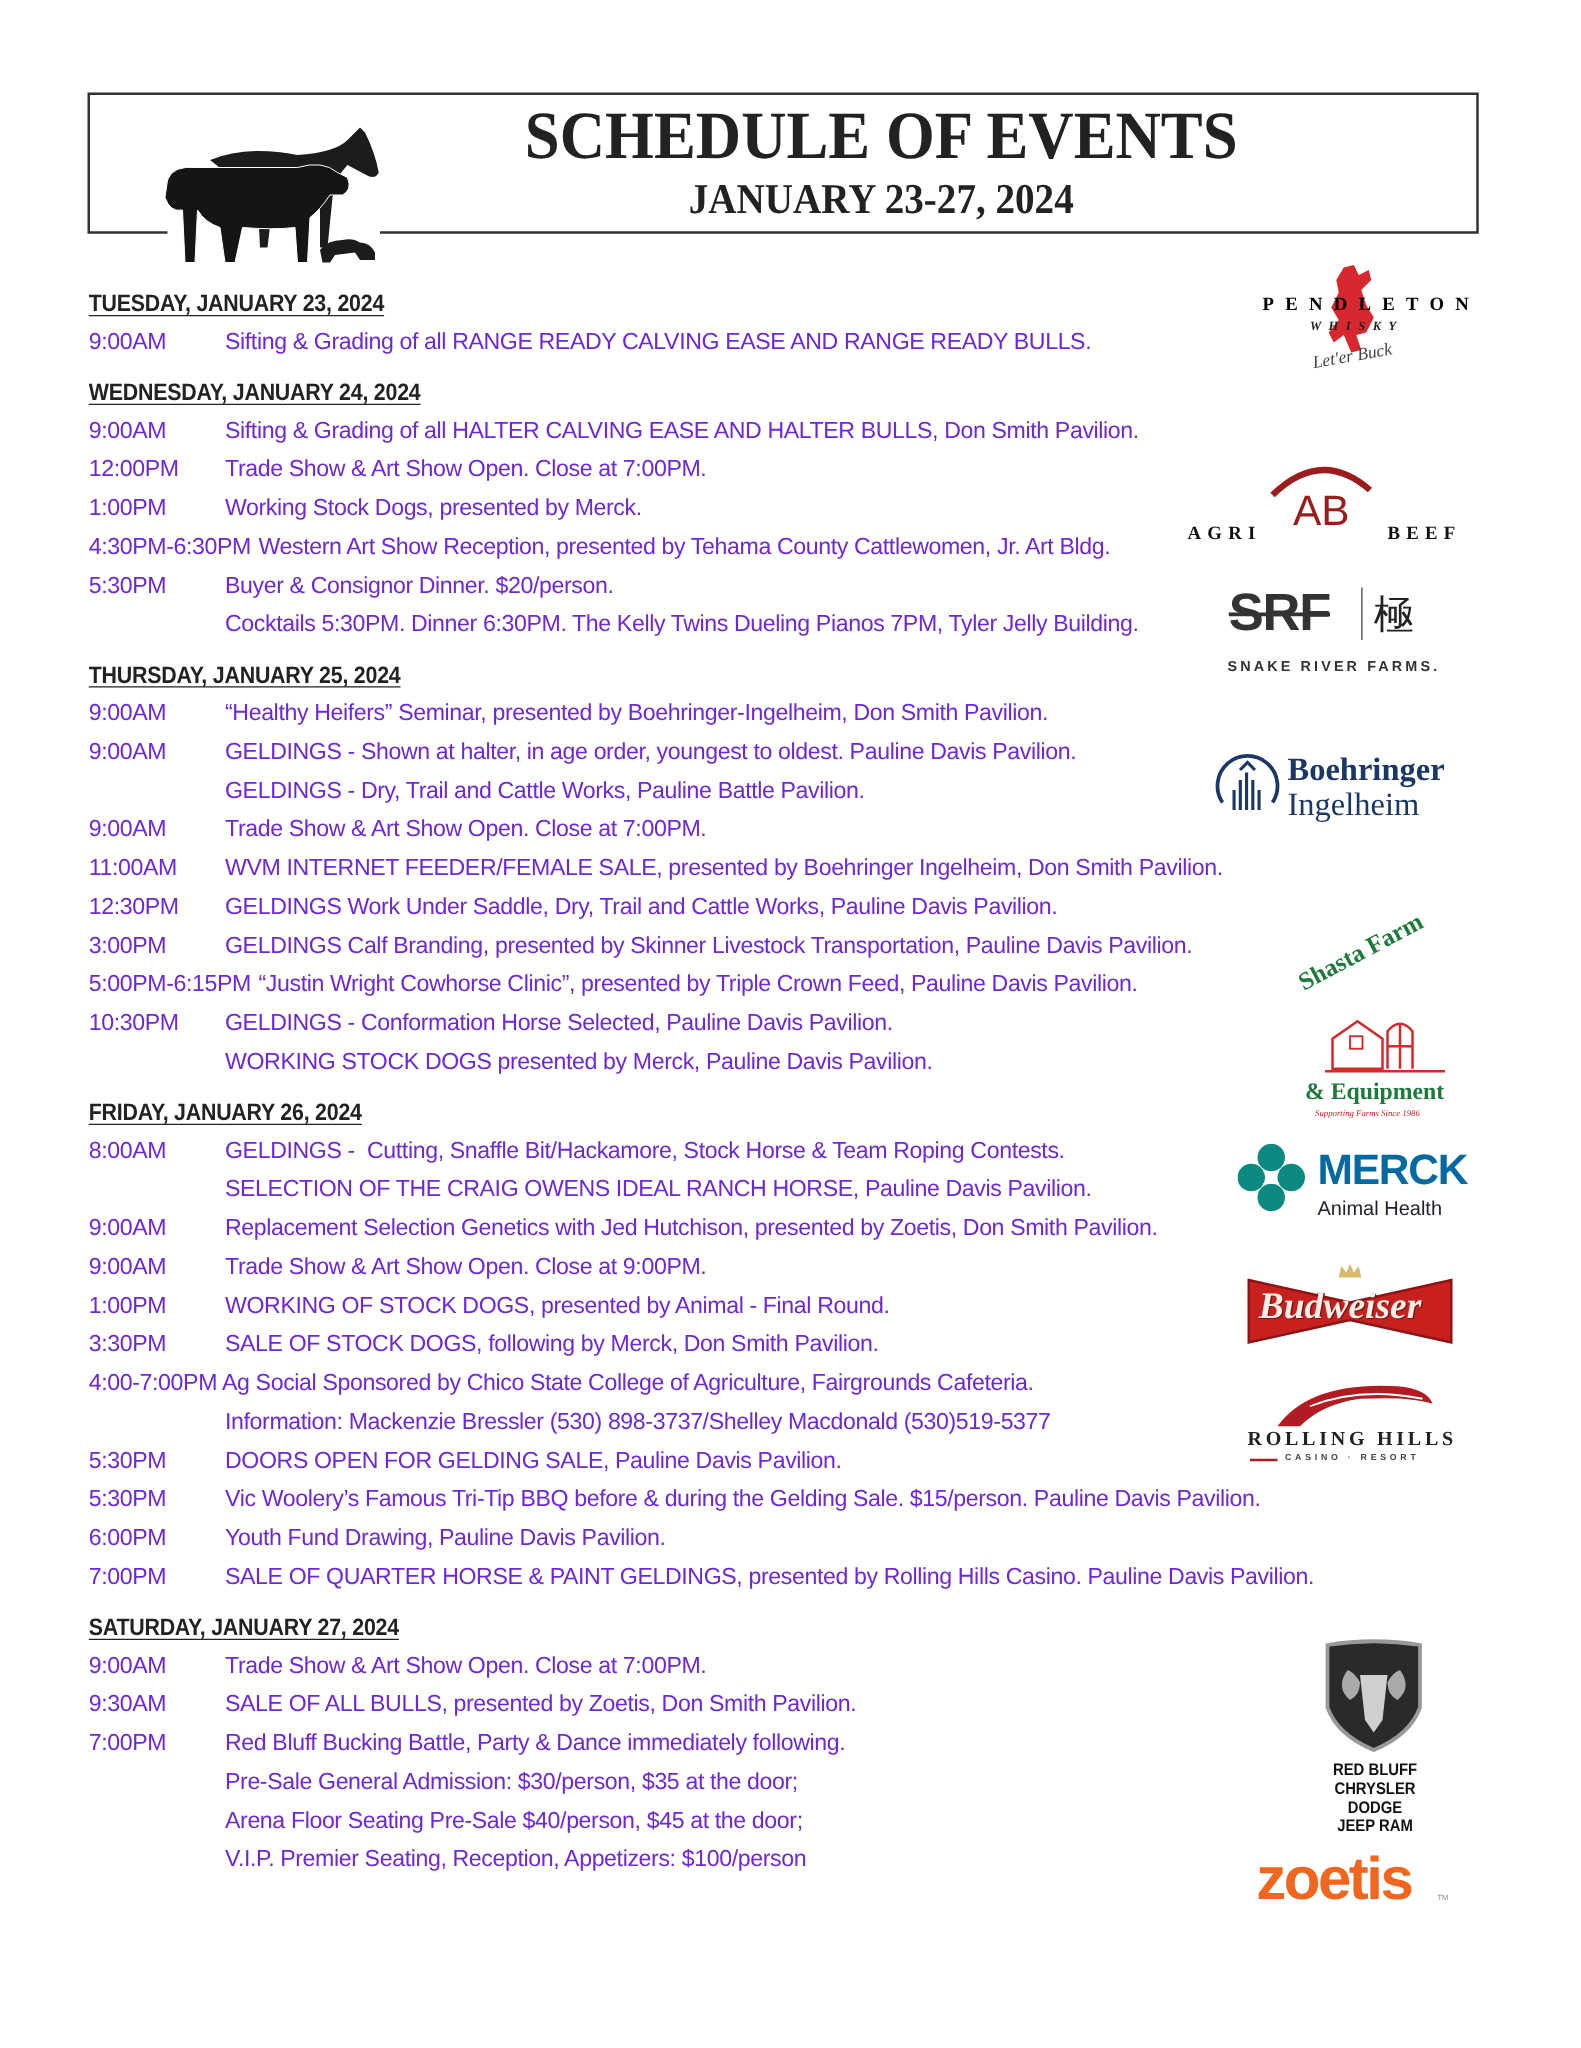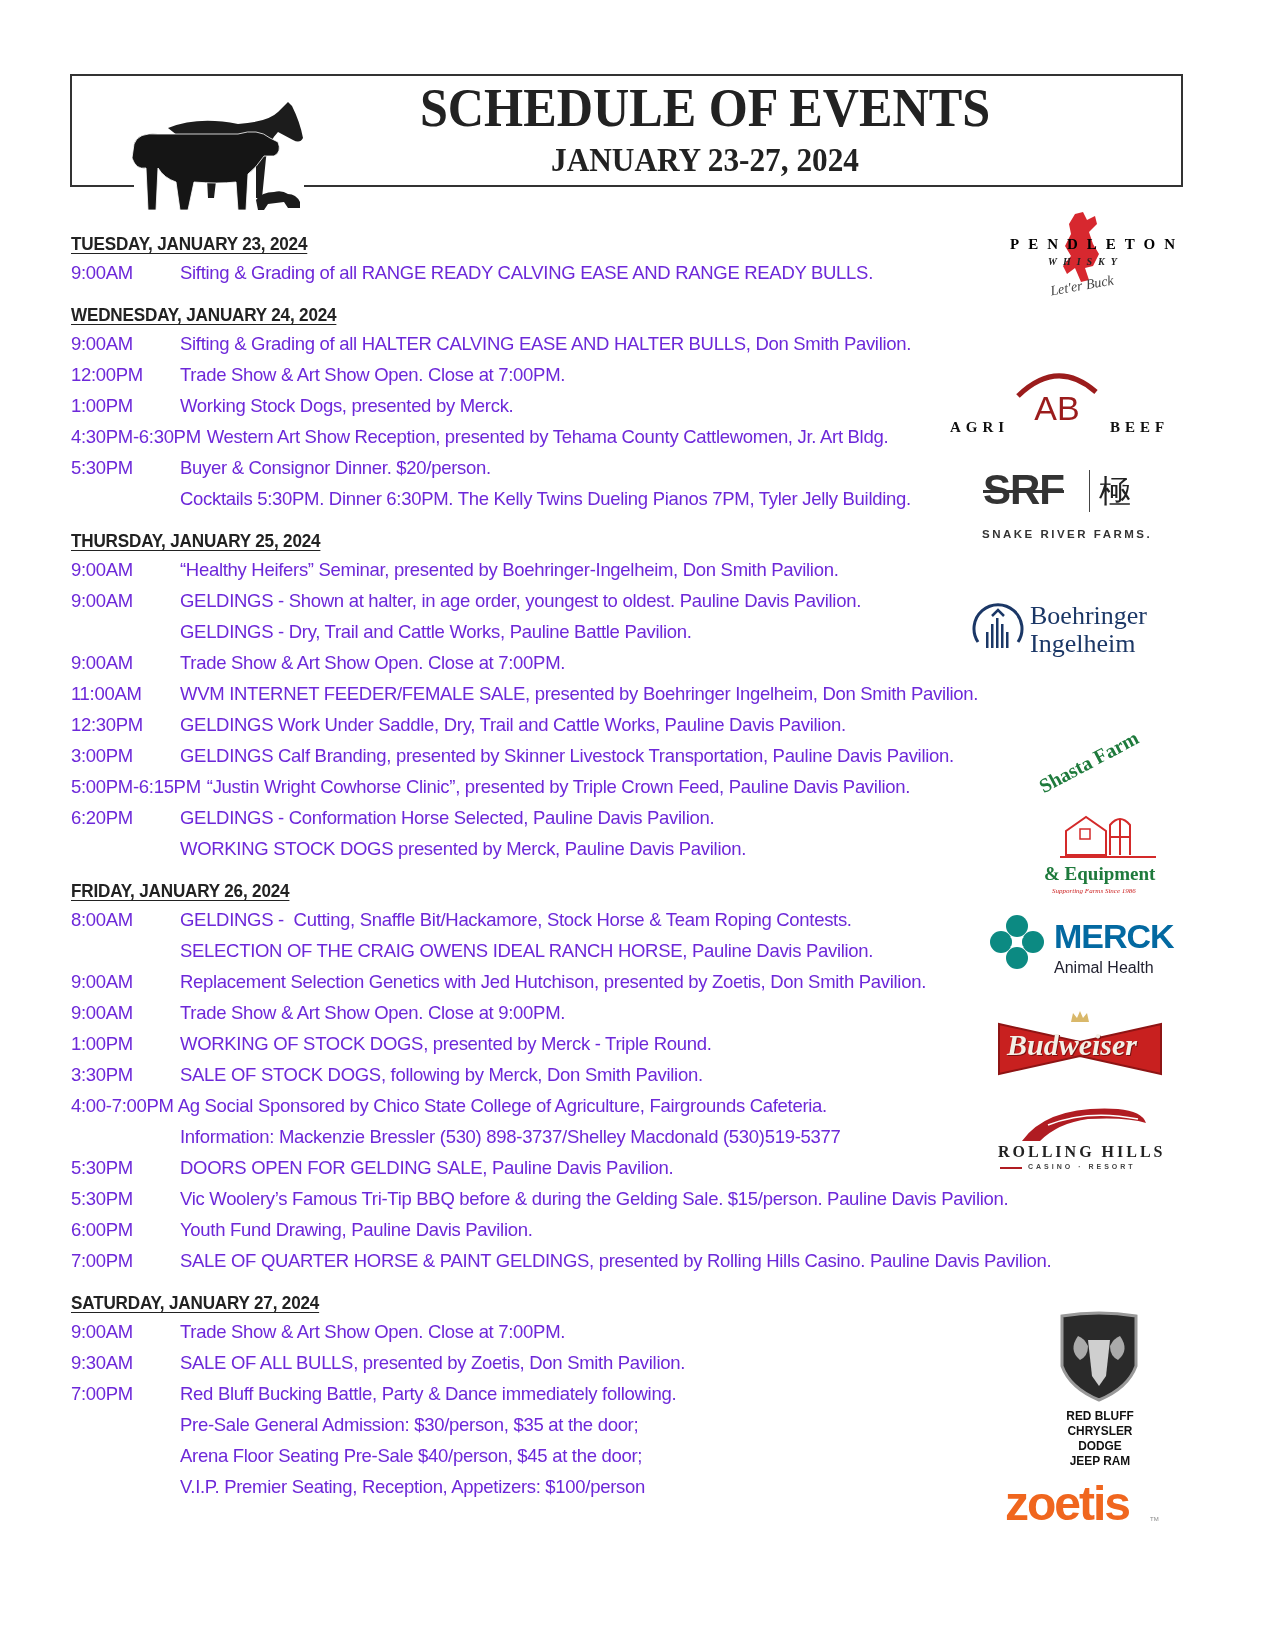--- a/index.html
+++ b/index.html
@@ -138,21 +138,21 @@
       </div>
     <div class="row">
         <span class="time">3:00PM</span>
         <span class="desc">GELDINGS Calf Branding, presented by Skinner Livestock Transportation, Pauline Davis Pavilion.</span>
       </div>
     <div class="row">
         <span class="time wide">5:00PM-6:15PM</span>
         <span class="desc">“Justin Wright Cowhorse Clinic”, presented by Triple Crown Feed, Pauline Davis Pavilion.</span>
       </div>
     <div class="row">
-        <span class="time">6:20PM</span>
+        <span class="time">10:30PM</span>
         <span class="desc">GELDINGS - Conformation Horse Selected, Pauline Davis Pavilion.</span>
       </div>
     <div class="row cont">
         <span class="time"></span>
         <span class="desc">WORKING STOCK DOGS presented by Merck, Pauline Davis Pavilion.</span>
       </div>
   </div>
 
   <div class="day">
     <div class="day-heading">FRIDAY, JANUARY 26, 2024</div>
@@ -167,21 +167,21 @@
     <div class="row">
         <span class="time">9:00AM</span>
         <span class="desc">Replacement Selection Genetics with Jed Hutchison, presented by Zoetis, Don Smith Pavilion.</span>
       </div>
     <div class="row">
         <span class="time">9:00AM</span>
         <span class="desc">Trade Show &amp; Art Show Open. Close at 9:00PM.</span>
       </div>
     <div class="row">
         <span class="time">1:00PM</span>
-        <span class="desc">WORKING OF STOCK DOGS, presented by Merck - Triple Round.</span>
+        <span class="desc">WORKING OF STOCK DOGS, presented by Animal - Final Round.</span>
       </div>
     <div class="row">
         <span class="time">3:30PM</span>
         <span class="desc">SALE OF STOCK DOGS, following by Merck, Don Smith Pavilion.</span>
       </div>
     <div class="row">
         <span class="time wide" style="margin-right:4px">4:00-7:00PM</span>
         <span class="desc">Ag Social Sponsored by Chico State College of Agriculture, Fairgrounds Cafeteria.</span>
       </div>
     <div class="row cont">
@@ -263,21 +263,21 @@
 <div class="logo" style="left:970px; top:600px; width:200px; height:62px;">
   <svg style="position:absolute; left:0; top:2px" width="56" height="56" viewBox="0 0 56 56">
     <path d="M8 40 A24 24 0 1 1 48 40" stroke="#1b3766" stroke-width="3" fill="none"></path>
     <path d="M22 14 L28 8 L34 14" stroke="#1b3766" stroke-width="2.5" fill="none"></path>
     <rect x="16" y="30" width="2.5" height="16" fill="#1b3766"></rect>
     <rect x="21" y="22" width="2.5" height="24" fill="#1b3766"></rect>
     <rect x="26" y="16" width="2.5" height="30" fill="#1b3766"></rect>
     <rect x="31" y="22" width="2.5" height="24" fill="#1b3766"></rect>
     <rect x="36" y="30" width="2.5" height="16" fill="#1b3766"></rect>
   </svg>
-  <div class="bi-word" style="position:absolute; left:60px; top:2px;">Boehringer</div>
+  <div class="bi-word" style="position:absolute; left:60px; top:2px;font-weight:bold;">Boehringer</div>
   <div class="bi-word" style="position:absolute; left:60px; top:30px;">Ingelheim</div>
 </div>
 
 <div class="logo" style="left:1040px; top:775px; width:135px; height:125px;">
   <div class="shasta-arc" style="position:absolute; left:6px; top:0; transform: rotate(-28deg); transform-origin: left bottom;">Shasta Farm</div>
   <svg style="position:absolute; left:20px; top:34px" width="100" height="50" viewBox="0 0 100 50">
     <path d="M6 46 L6 22 L26 8 L46 22 L46 46 Z" stroke="#d42a2a" stroke-width="2" fill="none"></path>
     <path d="M50 46 L50 16 Q60 4 70 16 L70 46" stroke="#d42a2a" stroke-width="2" fill="none"></path>
     <line x1="60" y1="10" x2="60" y2="46" stroke="#d42a2a" stroke-width="2"></line>
     <line x1="50" y1="28" x2="70" y2="28" stroke="#d42a2a" stroke-width="2"></line>

